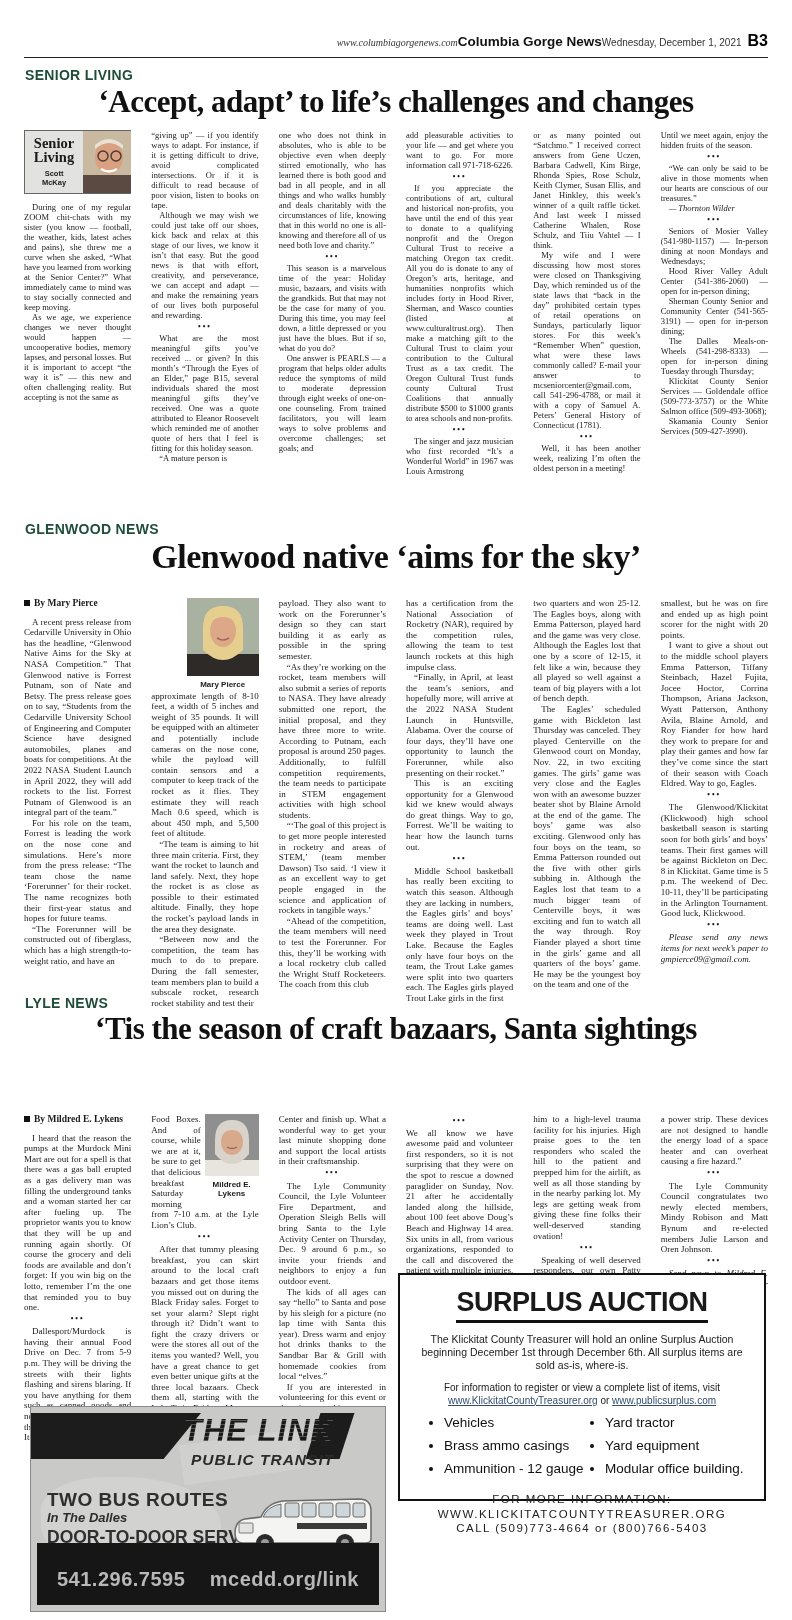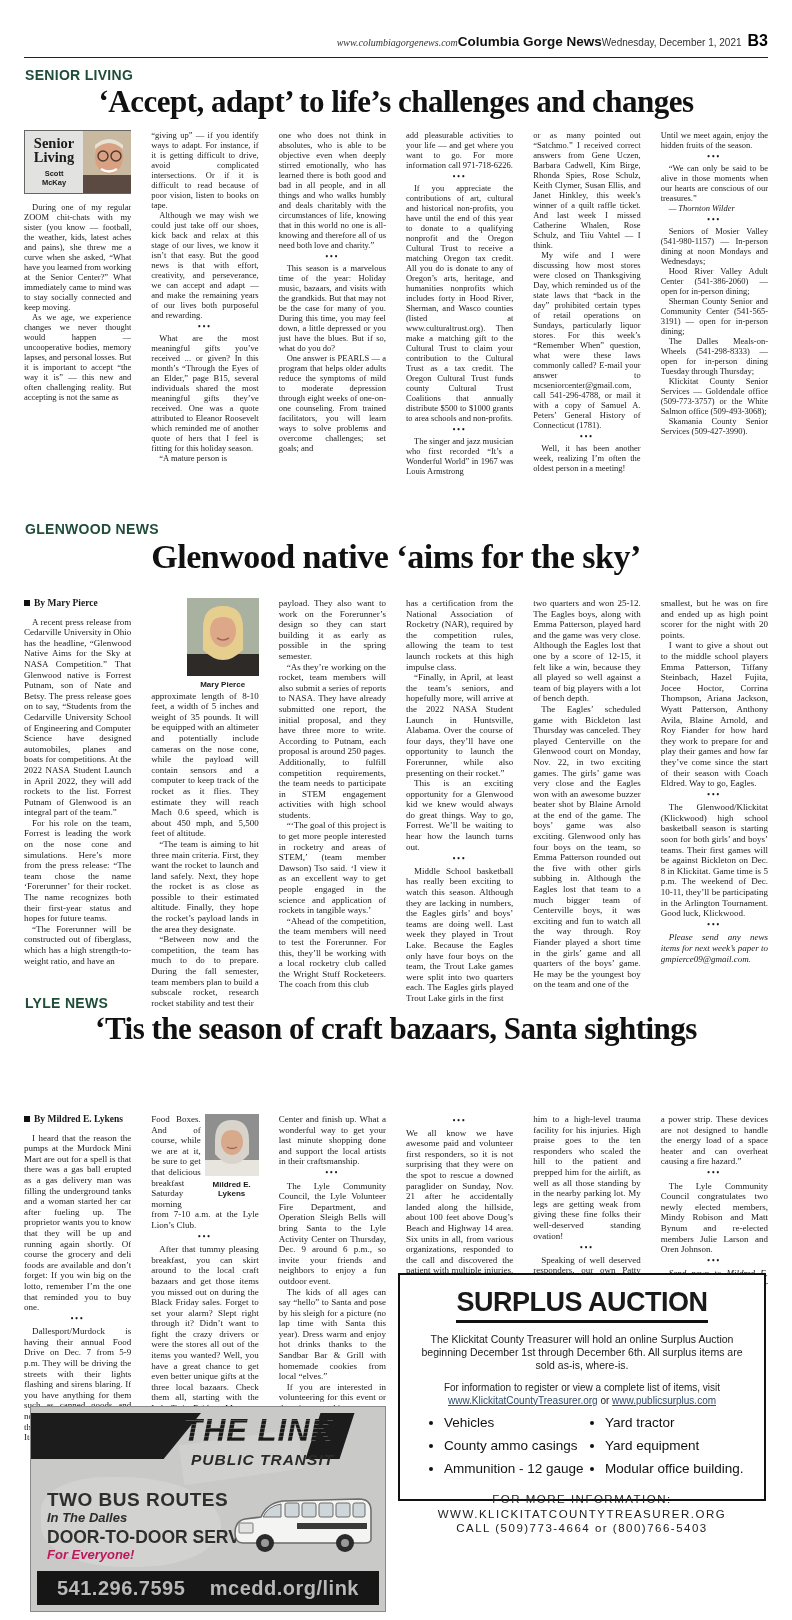--- a/index.html
+++ b/index.html
@@ -52,21 +52,21 @@
   .map2{position:absolute;left:150px;top:30px;width:120px;height:40px;background:#d0d0ce;transform:rotate(-8deg);}
   .lk-band-left{position:absolute;top:6px;left:0;width:170px;height:46px;background:#1c1c1c;clip-path:polygon(0 0,100% 0,78% 100%,0 100%);}
   .lk-band-right{position:absolute;top:6px;left:282px;width:34px;height:46px;background:#1c1c1c;transform:skewX(-18deg);}
   .lk-title{position:absolute;top:6px;left:152px;font-size:31px;font-weight:bold;font-style:italic;color:#1c1c1c;letter-spacing:1px;background:repeating-linear-gradient(#1a1a1a 0 3px,#555 3px 4px);-webkit-background-clip:text;background-clip:text;-webkit-text-fill-color:transparent;}
   .lk-sub{position:absolute;top:44px;left:160px;font-size:15.5px;font-weight:bold;font-style:italic;color:#2a2a2a;letter-spacing:1px;}
   .lk-l1{position:absolute;top:82px;left:16px;font-size:19px;font-weight:bold;color:#2e2e2e;letter-spacing:.5px;}
   .lk-l2{position:absolute;top:103px;left:16px;font-size:13px;font-weight:bold;font-style:italic;color:#2e2e2e;}
   .lk-l3{position:absolute;top:120px;left:16px;font-size:17.5px;font-weight:bold;color:#2e2e2e;}
   .lk-l4{position:absolute;top:140px;left:16px;font-size:13px;font-weight:bold;font-style:italic;color:#be185d;}
   .lk-bus{position:absolute;top:74px;left:196px;}
-  .lk-bar{position:absolute;left:6px;right:6px;bottom:6px;height:34px;background:#161616;display:flex;align-items:center;justify-content:space-between;padding:0 20px;}
+  .lk-bar{position:absolute;left:6px;right:6px;bottom:6px;height:34px;background:#161616;display:flex;align-items:flex-end;justify-content:space-between;padding:14px 20px;}
   .lk-bar span{color:#b8b8b8;font-weight:bold;font-size:20px;letter-spacing:.5px;}
 </style>
 </head>
 <body>
 
 <div class="abs" id="pageheader">
   <span class="site">www.columbiagorgenews.com</span>
   <span class="paper">Columbia Gorge News</span>
   <span class="dateline"><span>Wednesday, December 1, 2021</span><span class="pageno">B3</span></span>
 </div>
@@ -283,21 +283,21 @@
   <p class="sur-body">The Klickitat County Treasurer will hold an online Surplus Auction beginning December 1st through December 6th. All surplus items are sold as-is, where-is.</p>
   <p class="sur-info">
     <span>For information to register or view a complete list of items, visit</span><br>
     <span class="sur-link">www.KlickitatCountyTreasurer.org</span>
     <span>or</span>
     <span class="sur-link">www.publicsurplus.com</span>
   </p>
   <div class="sur-lists">
     <ul>
         <li>Vehicles</li>
-        <li>County ammo casings</li>
+        <li>Brass ammo casings</li>
         <li>Ammunition - 12 gauge</li>
       </ul>
     <ul>
         <li>Yard tractor</li>
         <li>Yard equipment</li>
         <li>Modular office building.</li>
       </ul>
   </div>
   <div class="sur-footer">
     <div>FOR MORE INFORMATION:</div>

